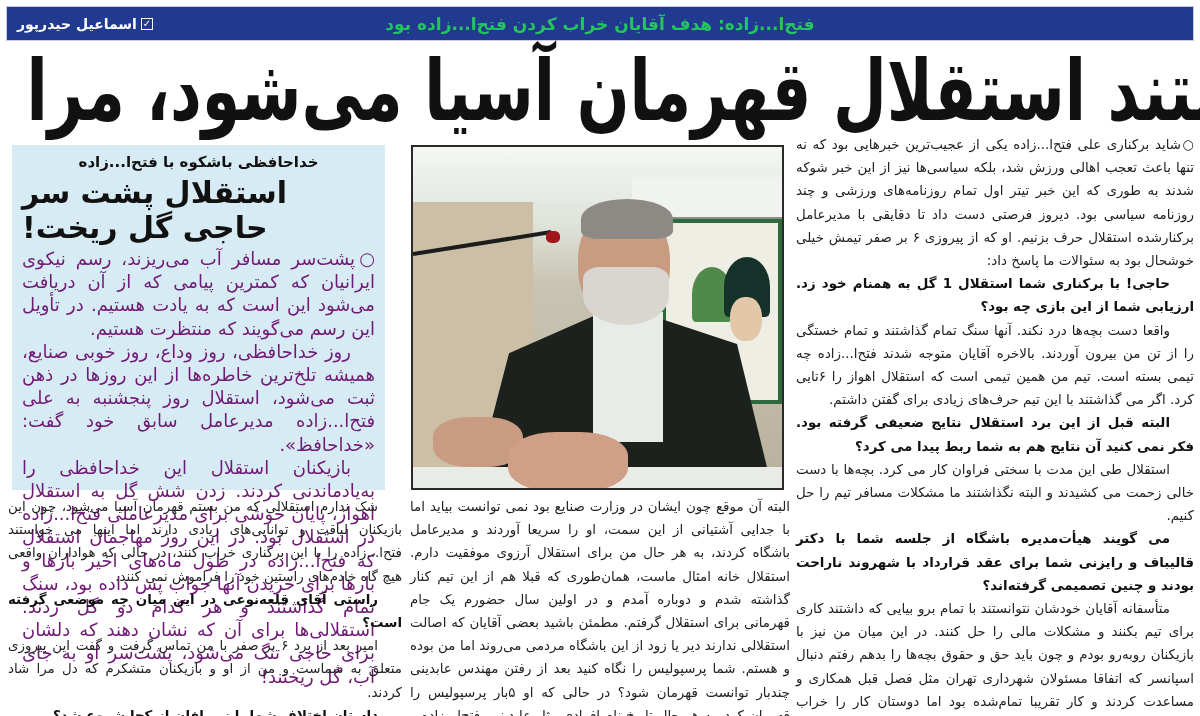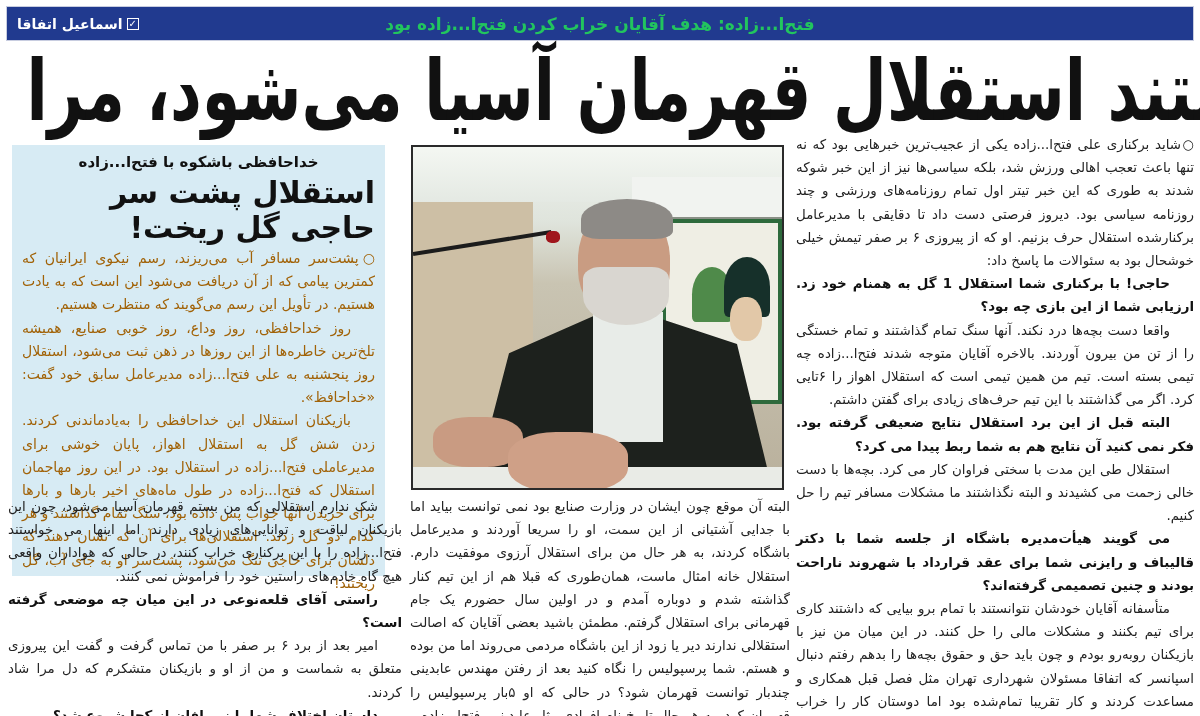--- a/index.html
+++ b/index.html
@@ -38,31 +38,31 @@
     }
     .col p { text-indent: 0; }
     .col p.indent { text-indent: 24px; }
     .col .q { font-weight: bold; color: #111; text-indent: 24px; }
 
     .col-right { left: 796px; top: 133px; width: 398px; }
     .col-mid   { left: 410px; top: 495px; width: 380px; }
     .col-left  { left: 8px;  top: 495px; width: 394px; }
 
     .sidebar-box {
-      position: absolute; left: 12px; top: 145px; width: 373px; height: 431px;
+      position: absolute; left: 12px; top: 145px; width: 373px; height: 345px;
       background: #d7ebf4; padding: 6px 10px;
     }
     .sidebar-box .sub {
       text-align: center; font-weight: bold; font-size: 15px; margin-top: 2px; color: #111;
     }
     .sidebar-box .title {
-      text-align: right; font-weight: 900; font-size: 30px; color: #111; margin: 4px 0 2px;
+      text-align: left; font-weight: 900; font-size: 30px; color: #111; margin: 4px 0 2px;
       letter-spacing: -1px;
     }
-    .sidebar-box .body { font-size: 14px; line-height: 23.2px; text-align: justify; color: #a16207; }
+    .sidebar-box .body { font-size: 18px; line-height: 23.2px; text-align: justify; color: #701a75; }
     .sidebar-box .body p.indent { text-indent: 24px; }
 
     .photo {
       position: absolute; left: 411px; top: 145px; width: 373px; height: 345px;
       border: 2px solid #2a2a2a; overflow: hidden;
       background: linear-gradient(180deg, #eef2ee 0%, #dfe4dc 22%, #c9c4b2 40%, #b9b09c 100%);
     }
     .photo .ceiling { position: absolute; left: 0; top: 0; width: 100%; height: 55px; background: linear-gradient(180deg,#f4f7f2,#e4e9e3); }
     .photo .ac { position: absolute; right: 0; top: 30px; width: 150px; height: 42px; background: #f1f3f0; border-bottom: 2px solid #8a8f86; }
     .photo .wall-left { position: absolute; left: 0; top: 55px; width: 120px; height: 290px; background: #cdbfa5; }
@@ -82,21 +82,21 @@
     .photo .mictip { position: absolute; left: 133px; top: 84px; width: 14px; height: 12px; border-radius: 40%; background: #a0161c; }
     .photo .desk { position: absolute; left: 0; top: 320px; width: 100%; height: 25px; background: #e9ebe6; }
   </style>
 </head>
 <body>
 
 <div class="top-bar">
   <span class="kicker">فتح‌ا...زاده: هدف آقایان خراب کردن فتح‌ا...زاده بود</span>
   <div class="author">
     <span class="check">✓</span>
-    <span>اسماعیل اتفاقا</span>
+    <span>اسماعیل حیدرپور</span>
   </div>
 </div>
 
 <div class="headline">چون می‌دانستند استقلال قهرمان آسیا می‌شود، مرا برکنار کردند!</div>
 
 <div class="col col-right">
   <p>○شاید برکناری علی فتح‌ا...زاده یکی از عجیب‌ترین خبرهایی بود که نه تنها باعث تعجب اهالی ورزش شد، بلکه سیاسی‌ها نیز از این خبر شوکه شدند به طوری که این خبر تیتر اول تمام روزنامه‌های ورزشی و چند روزنامه سیاسی بود. دیروز فرصتی دست داد تا دقایقی با مدیرعامل برکنارشده استقلال حرف بزنیم. او که از پیروزی ۶ بر صفر تیمش خیلی خوشحال بود به سئوالات ما پاسخ داد:</p>
   <p class="q">حاجی! با برکناری شما استقلال 1 گل به همنام خود زد. ارزیابی شما از این بازی چه بود؟</p>
   <p class="indent">واقعا دست بچه‌ها درد نکند. آنها سنگ تمام گذاشتند و تمام خستگی را از تن من بیرون آوردند. بالاخره آقایان متوجه شدند فتح‌ا...زاده چه تیمی بسته است. تیم من همین تیمی است که استقلال اهواز را ۶تایی کرد. اگر می گذاشتند با این تیم حرف‌های زیادی برای گفتن داشتم.</p>
   <p class="q">البته قبل از این برد استقلال نتایج ضعیفی گرفته بود. فکر نمی کنید آن نتایج هم به شما ربط پیدا می کرد؟</p>

